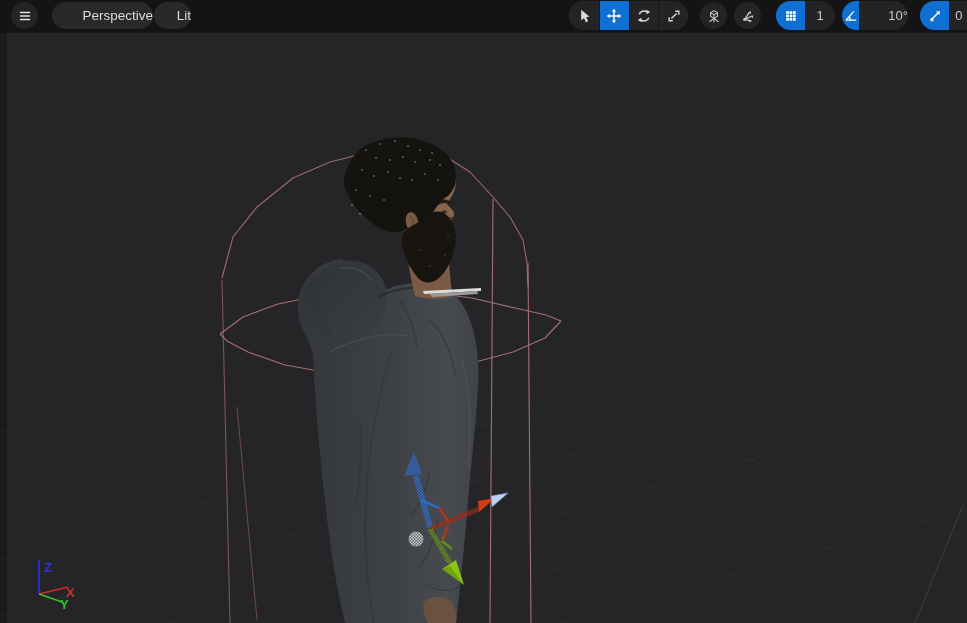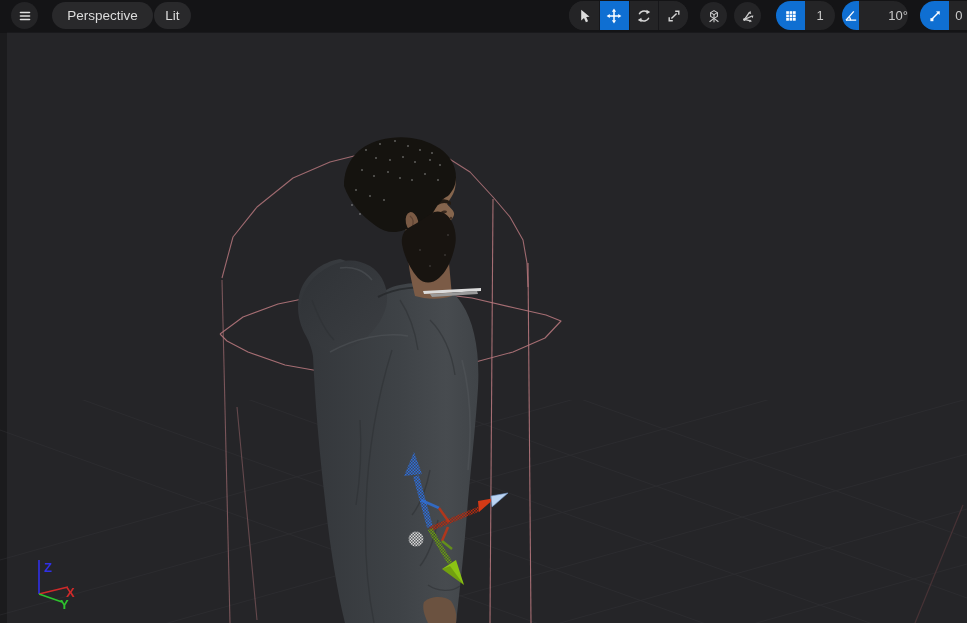--- a/index.html
+++ b/index.html
@@ -3,21 +3,21 @@
 <meta charset="utf-8">
 <style>
   html,body{margin:0;padding:0;background:#101012;}
   .screen{position:relative;width:967px;height:623px;overflow:hidden;
           background:#252528;font-family:"Liberation Sans",sans-serif;
           -webkit-font-smoothing:antialiased;}
   .scene-svg{position:absolute;left:0;top:0;}
   
   .toolbar{position:absolute;left:0;top:0;width:967px;height:32px;background:#141416;z-index:10;}
   .tb{position:absolute;top:2px;height:27px;border-radius:14px;background:#29292b;
-      color:#dcdcdc;font-size:13.5px;line-height:27px;text-align:center;
+      color:#dcdcdc;font-size:13.5px;line-height:27px;text-align:right;
       box-sizing:border-box;cursor:default;}
   .circle-btn{position:absolute;top:2px;width:27px;height:27px;border-radius:50%;
       background:#242426;display:flex;align-items:center;justify-content:center;}
   .seg-group{position:absolute;top:1px;height:29px;border-radius:15px;overflow:hidden;
       display:flex;background:#242426;}
   .seg{width:29.75px;height:29px;display:flex;align-items:center;justify-content:center;
       background:#242426;}
   .seg.active{background:#0f6fd2;}
   .seg + .seg{border-left:1px solid #17171a;box-sizing:border-box;}
   .snap-group{position:absolute;top:1px;height:29px;border-radius:15px;overflow:hidden;

